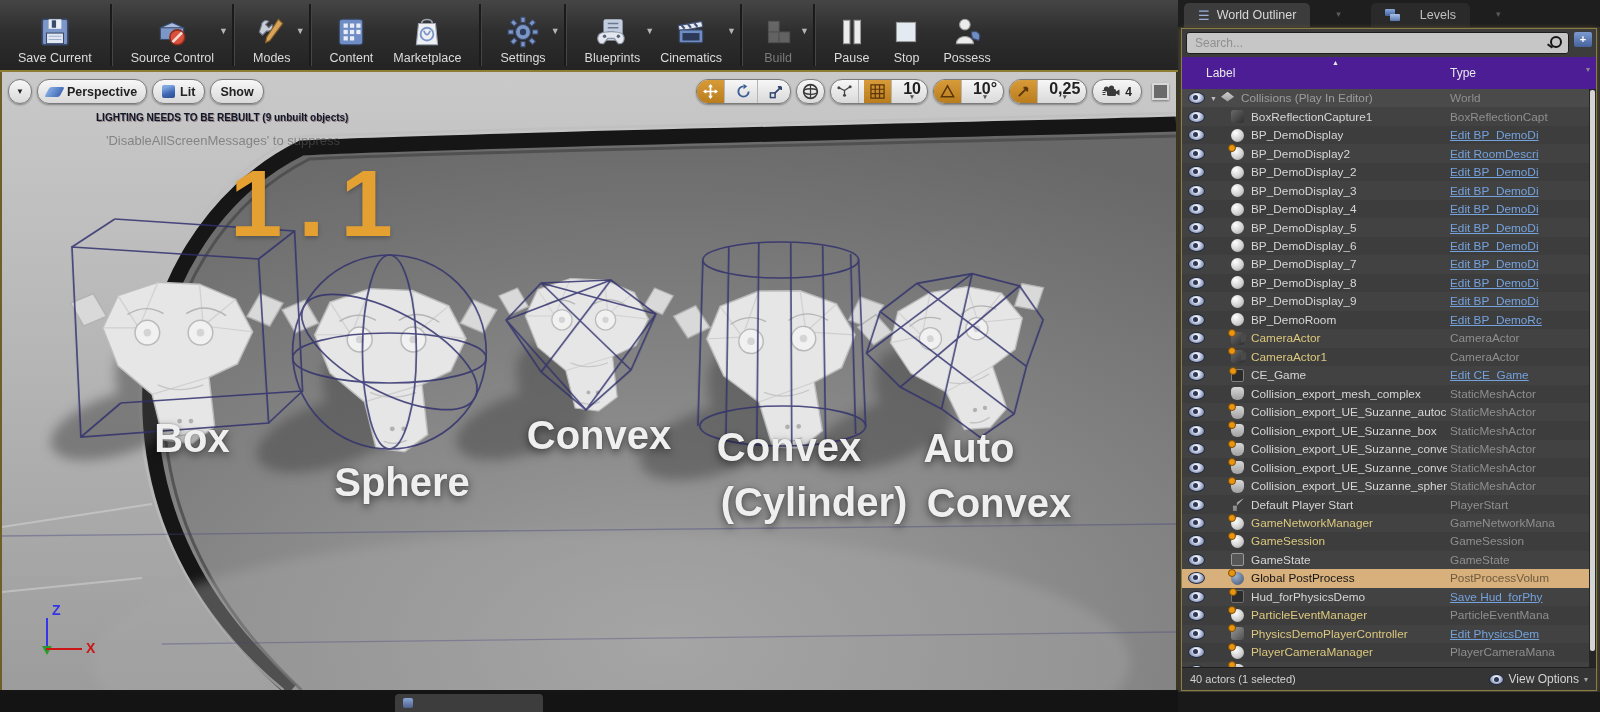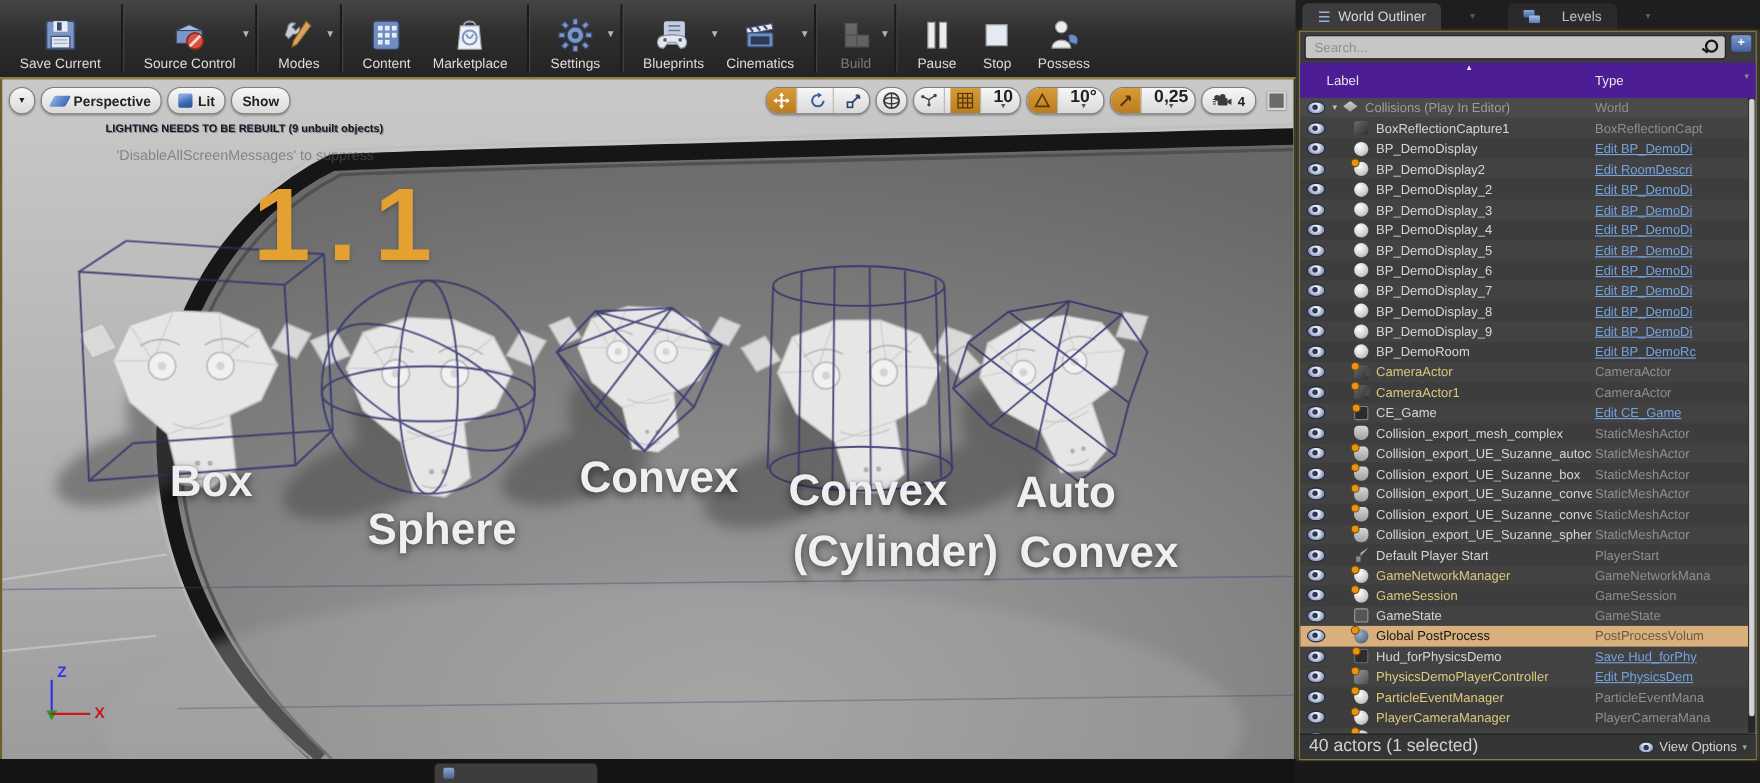--- a/index.html
+++ b/index.html
@@ -116,21 +116,21 @@
   .row.gold .lbl{color:#dcc87e;}
   .row.hdr .lbl{color:#9d9d9d;}
   .row.sel .lbl{color:#131313;}
   .typ{position:absolute;left:268px;right:9px;font-size:11.8px;color:#8f8f8f;white-space:nowrap;overflow:hidden;}
   .typ.link{color:#74a2dd;text-decoration:underline;}
   .row.sel .typ{color:#6e5a3e;}
   .ol-scroll{position:absolute;right:0;top:0;width:7px;height:100%;background:#262626;}
   .ol-thumb{position:absolute;left:1px;top:1px;width:5px;height:97%;background:#d4d4d4;border-radius:2px;cursor:grab;}
   .ol-footer{height:22px;background:#353535;border-top:1px solid #1f1f1f;display:flex;align-items:center;
      padding:0 8px;position:relative;}
-  .ol-footer .status{font-size:16px;color:#d2d2d2;}
+  .ol-footer .status{font-size:11px;color:#d2d2d2;}
   .ol-footer .vo{position:absolute;right:8px;display:flex;align-items:center;gap:5px;cursor:pointer;}
   .ol-footer .vo .eye{margin:0;width:13px;height:9px;}
   .ol-footer .vo span.votext{font-size:12px;color:#d2d2d2;}
   .ol-footer .vo .c{font-size:8px;color:#a5a5a5;}
   .ol-under{position:absolute;left:0;right:0;bottom:0;height:20px;background:#191919;}
 </style>
 </head>
 <body>
 
 <div id="app">
@@ -750,37 +750,37 @@
           </div>
           <div class="row alt">
             <span class="eye"></span>
             <span class="indent"></span>
             <span class="ic hud">
               <span class="dot"></span>
             </span>
             <span class="lbl">Hud_forPhysicsDemo</span>
             <span class="typ link">Save Hud_forPhy</span>
           </div>
+          <div class="row gold">
+            <span class="eye"></span>
+            <span class="indent"></span>
+            <span class="ic sphere">
+              <span class="dot"></span>
+            </span>
+            <span class="lbl">ParticleEventManager</span>
+            <span class="typ">ParticleEventMana</span>
+          </div>
           <div class="row alt gold">
             <span class="eye"></span>
             <span class="indent"></span>
             <span class="ic controller">
               <span class="dot"></span>
             </span>
             <span class="lbl">PhysicsDemoPlayerController</span>
             <span class="typ link">Edit PhysicsDem</span>
-          </div>
-          <div class="row gold">
-            <span class="eye"></span>
-            <span class="indent"></span>
-            <span class="ic sphere">
-              <span class="dot"></span>
-            </span>
-            <span class="lbl">ParticleEventManager</span>
-            <span class="typ">ParticleEventMana</span>
           </div>
           <div class="row gold">
             <span class="eye"></span>
             <span class="indent"></span>
             <span class="ic sphere">
               <span class="dot"></span>
             </span>
             <span class="lbl">PlayerCameraManager</span>
             <span class="typ">PlayerCameraMana</span>
           </div>

